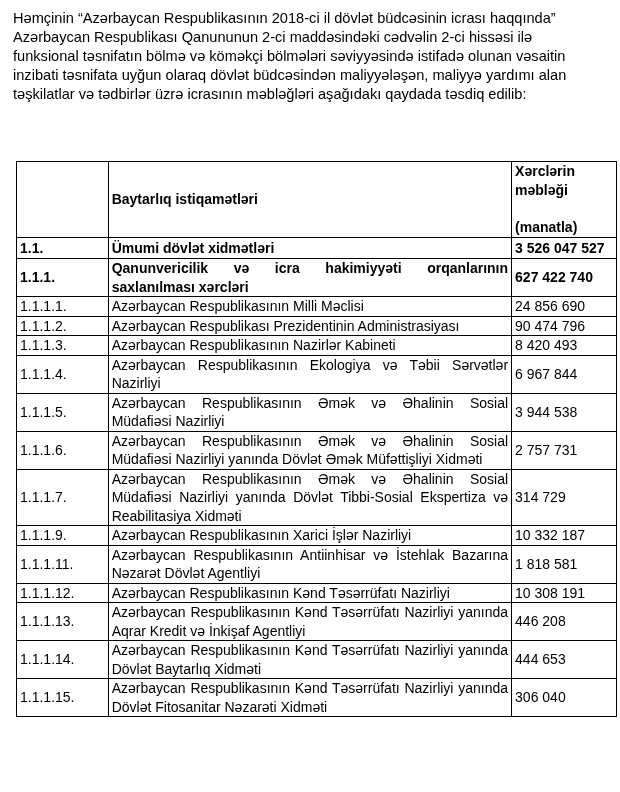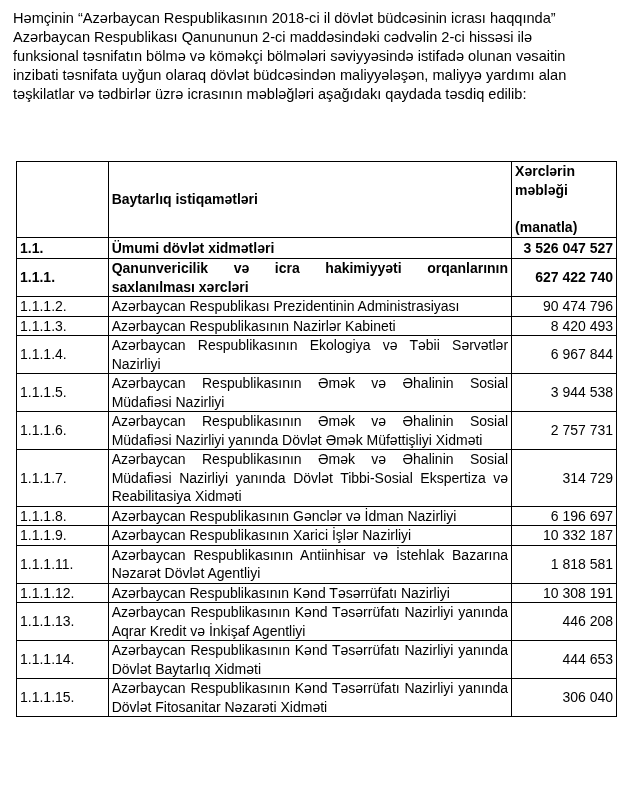--- a/index.html
+++ b/index.html
@@ -54,21 +54,21 @@
   .h-amount .spacer { height: 18.5px; }
   thead tr { height: 76px; }
   td.code {
     text-align: left;
     white-space: nowrap;
   }
   td.desc {
     text-align: justify;
   }
   td.amount {
-    text-align: right;
+    text-align: left;
     white-space: nowrap;
   }
   tr.bold td { font-weight: bold; }
   tr.row-11 { height: 21px; }
 </style>
 </head>
 <body>
 
 <div class="page">
 
@@ -96,20 +96,25 @@
         <td class="code">1.1.</td>
         <td class="desc">Ümumi dövlət xidmətləri</td>
         <td class="amount">3 526 047 527</td>
       </tr>
       <tr class="bold">
         <td class="code">1.1.1.</td>
         <td class="desc">Qanunvericilik və icra hakimiyyəti orqanlarının saxlanılması xərcləri</td>
         <td class="amount">627 422 740</td>
       </tr>
       <tr>
+        <td class="code">1.1.1.1.</td>
+        <td class="desc">Azərbaycan Respublikasının Milli Məclisi</td>
+        <td class="amount">24 856 690</td>
+      </tr>
+      <tr>
         <td class="code">1.1.1.2.</td>
         <td class="desc">Azərbaycan Respublikası Prezidentinin Administrasiyası</td>
         <td class="amount">90 474 796</td>
       </tr>
       <tr>
         <td class="code">1.1.1.3.</td>
         <td class="desc">Azərbaycan Respublikasının Nazirlər Kabineti</td>
         <td class="amount">8 420 493</td>
       </tr>
       <tr>
@@ -124,25 +129,20 @@
       </tr>
       <tr>
         <td class="code">1.1.1.6.</td>
         <td class="desc">Azərbaycan Respublikasının Əmək və Əhalinin Sosial Müdafiəsi Nazirliyi yanında Dövlət Əmək Müfəttişliyi Xidməti</td>
         <td class="amount">2 757 731</td>
       </tr>
       <tr>
         <td class="code">1.1.1.7.</td>
         <td class="desc">Azərbaycan Respublikasının Əmək və Əhalinin Sosial Müdafiəsi Nazirliyi yanında Dövlət Tibbi-Sosial Ekspertiza və Reabilitasiya Xidməti</td>
         <td class="amount">314 729</td>
-      </tr>
-      <tr>
-        <td class="code">1.1.1.8.</td>
-        <td class="desc">Azərbaycan Respublikasının Gənclər və İdman Nazirliyi</td>
-        <td class="amount">6 196 697</td>
       </tr>
       <tr>
         <td class="code">1.1.1.9.</td>
         <td class="desc">Azərbaycan Respublikasının Xarici İşlər Nazirliyi</td>
         <td class="amount">10 332 187</td>
       </tr>
       <tr>
         <td class="code">1.1.1.11.</td>
         <td class="desc">Azərbaycan Respublikasının Antiinhisar və İstehlak Bazarına Nəzarət Dövlət Agentliyi</td>
         <td class="amount">1 818 581</td>

